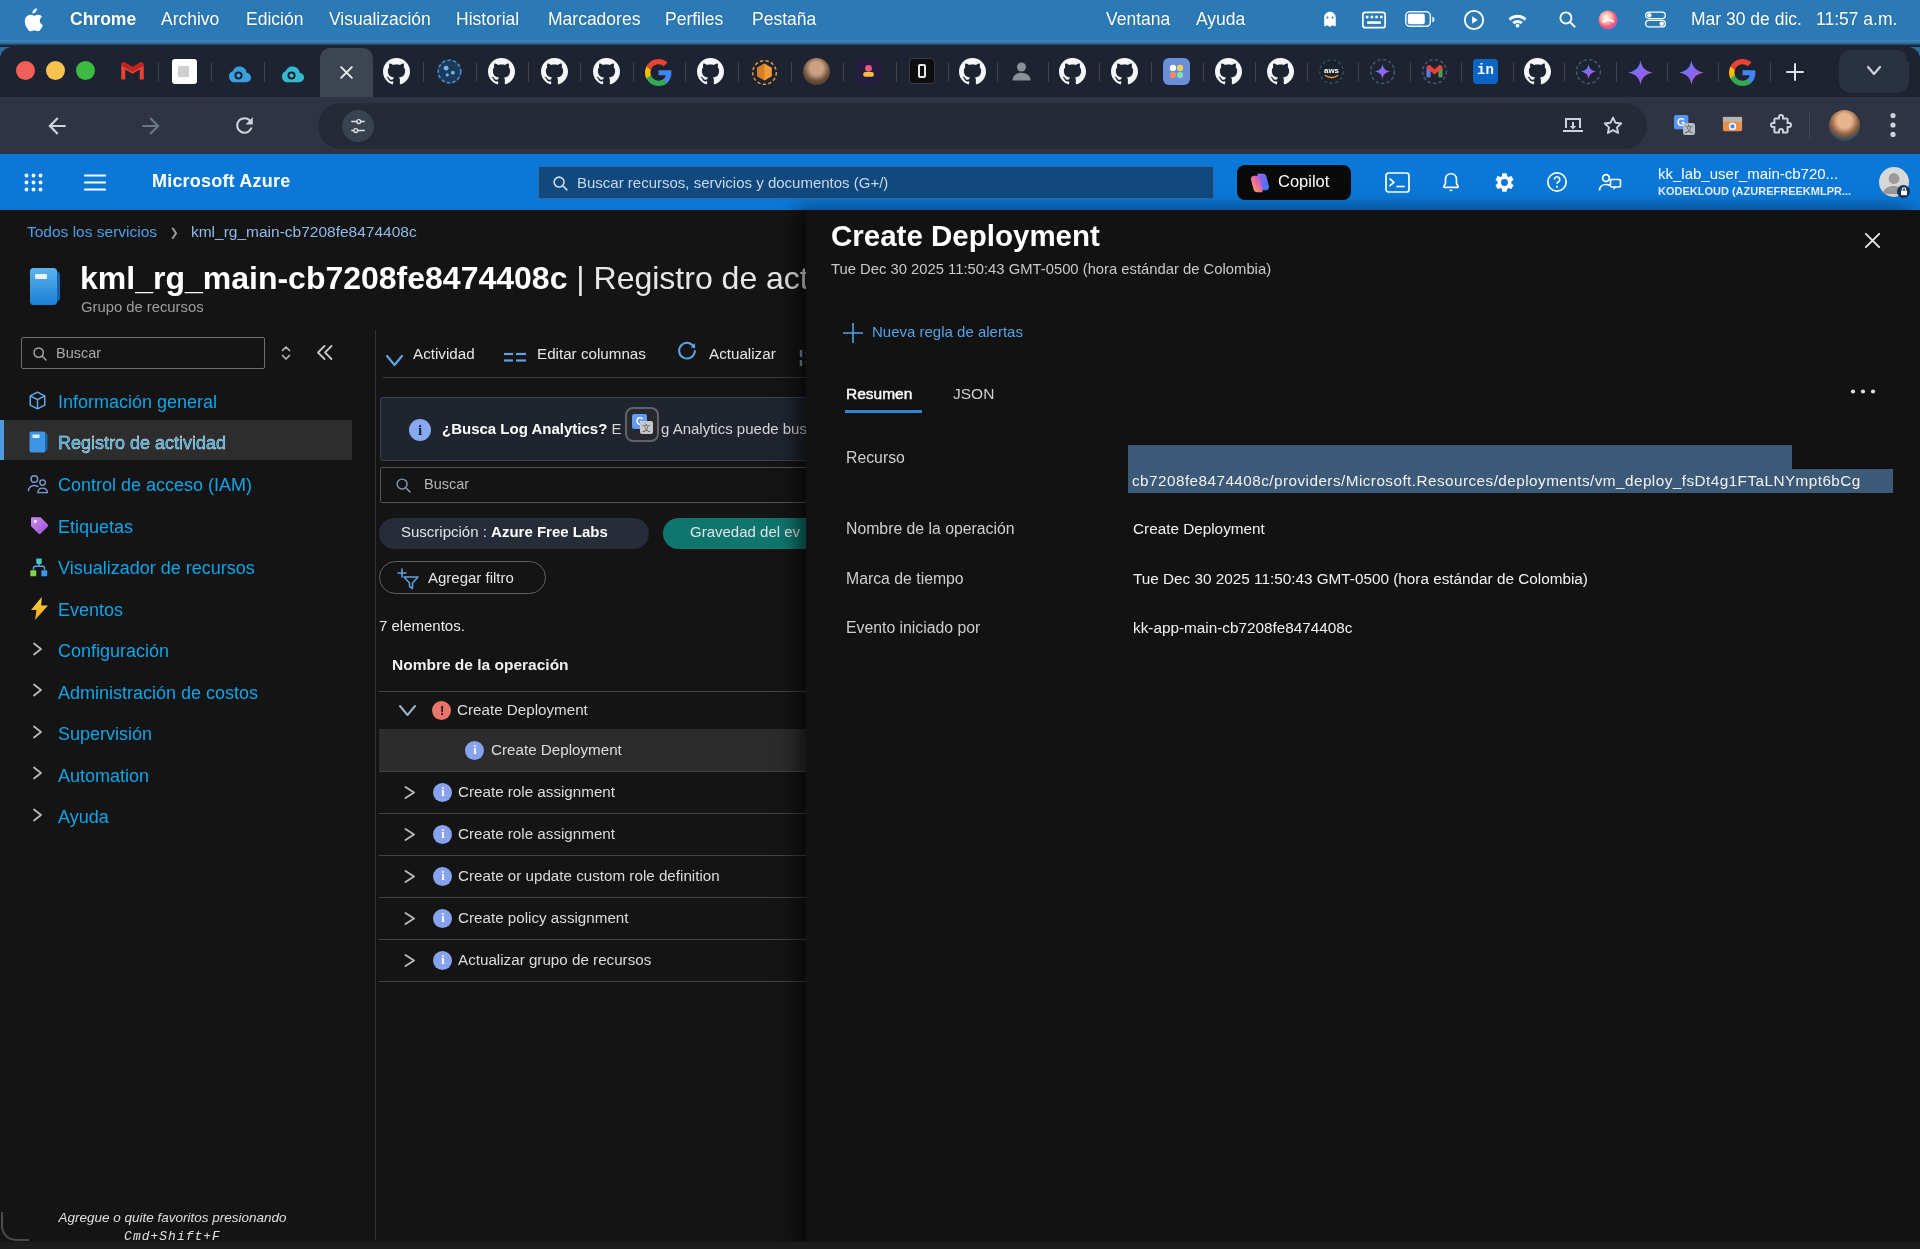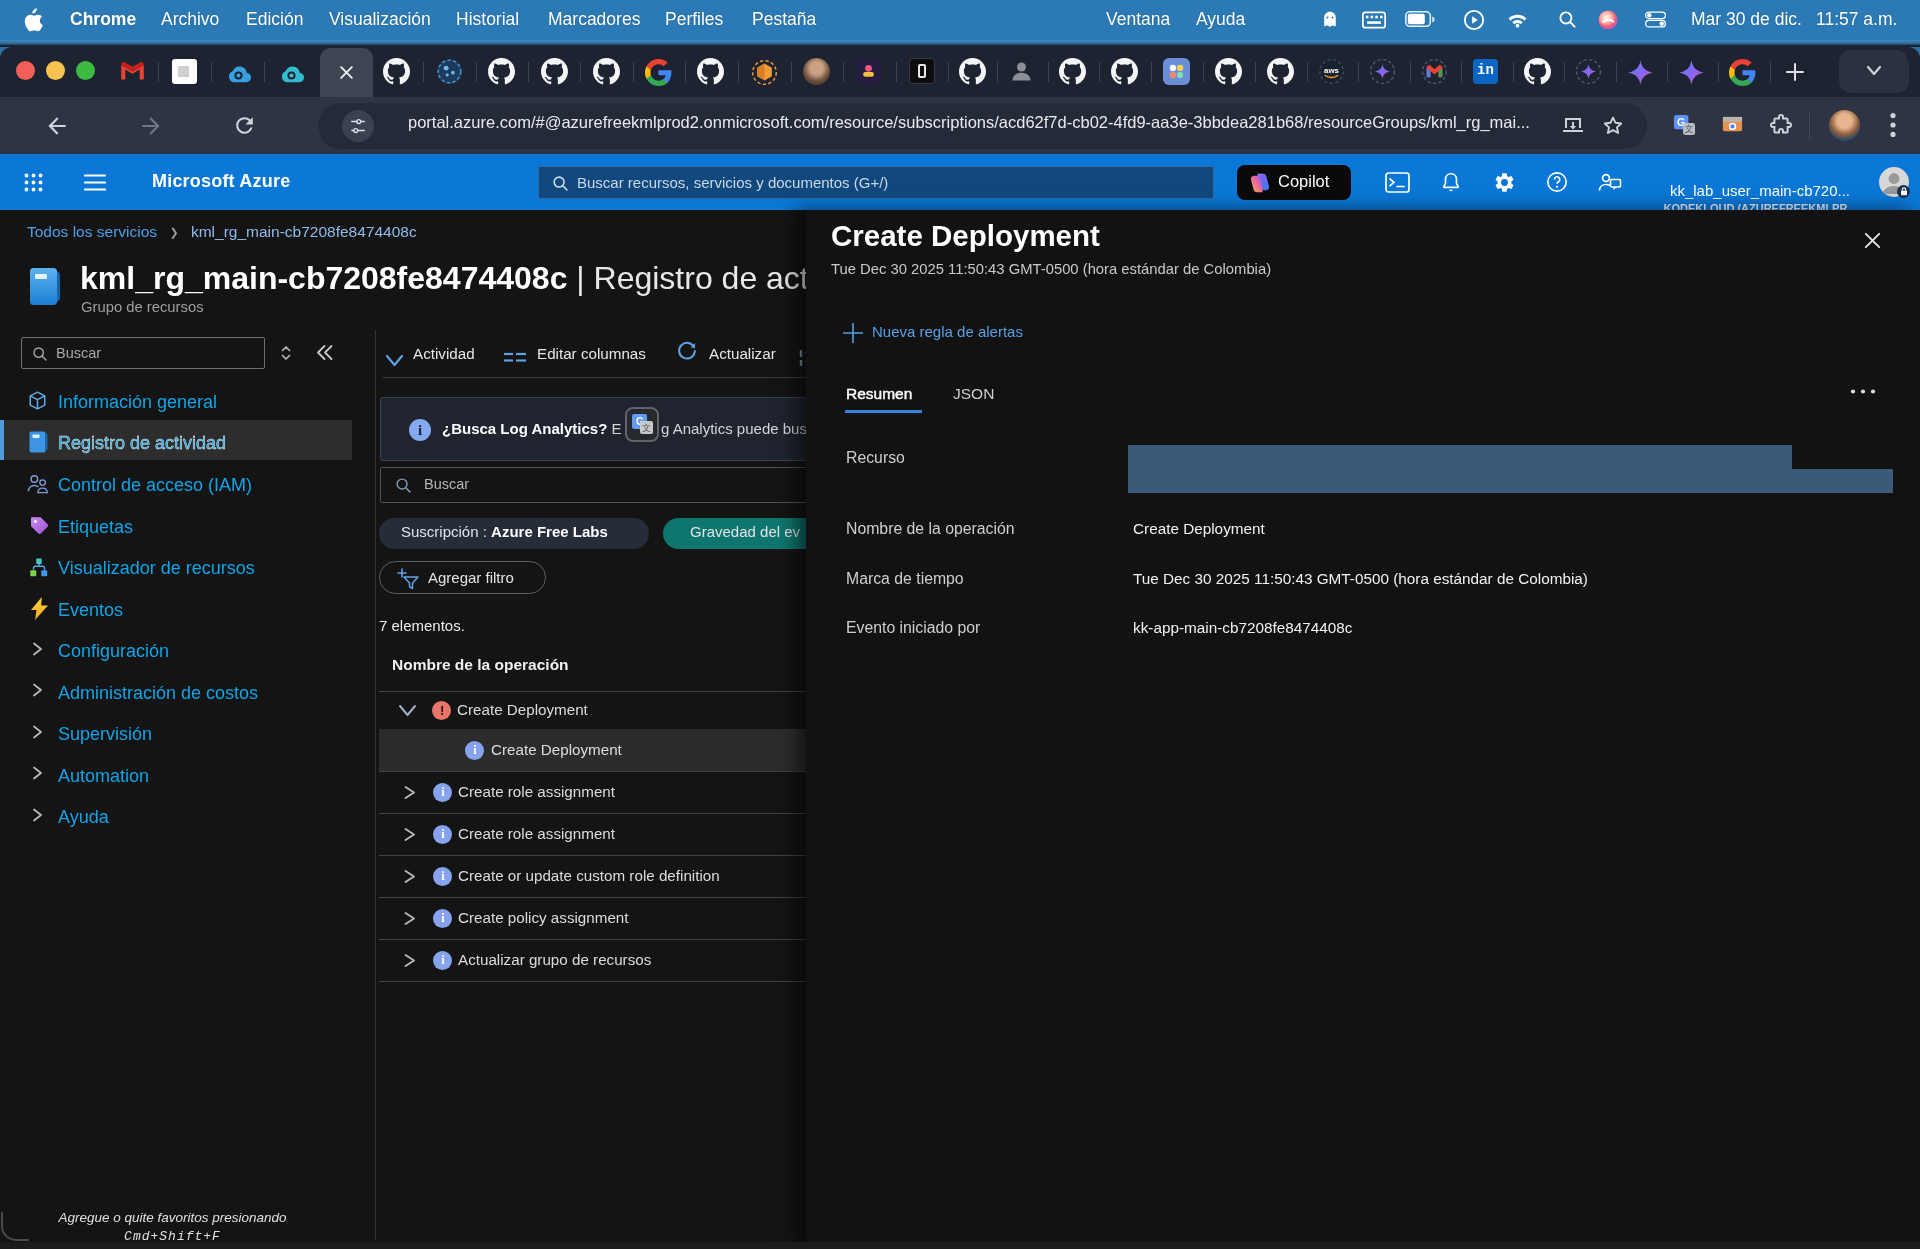--- a/index.html
+++ b/index.html
@@ -332,21 +332,20 @@
           <circle cx="9" cy="18" r="2.6" fill="none" stroke="#dde1e8" stroke-width="1.8"></circle>
         </svg>
       <svg class="a" style="left:1243px;top:11px;" width="24" height="24" viewBox="0 0 24 24">
           <path fill="#ced3db" d="M4 4h16v10h-2V6H6v8H4zM2 16h20v2H2z"></path>
           <path fill="#ced3db" d="M11 8h2v4h2.2L12 15.5 8.8 12H11z"></path>
         </svg>
       <svg class="a" style="left:1283px;top:11px;" width="24" height="24" viewBox="0 0 24 24">
           <path fill="none" stroke="#ced3db" stroke-width="1.9" d="M12 3.6l2.5 5.2 5.7.7-4.2 3.9 1.1 5.6L12 16.2 6.9 19l1.1-5.6-4.2-3.9 5.7-.7z" stroke-linejoin="round"></path>
         </svg>
     </div>
-    <div id="urltext">portal.azure.com/#@azurefreekmlprod2.onmicrosoft.com/resource/subscriptions/acd62f7d-cb02-4fd9-aa3e-3bbdea281b68/resourceGroups/kml_rg_mai...</div>
 
     <svg class="a" style="left:1673px;top:17px;" width="23" height="23" viewBox="0 0 24 24">
         <rect x="1" y="1" width="15" height="15" rx="2.5" fill="#5b93f2"></rect>
         <text x="8.5" y="12.5" text-anchor="middle" font-size="11" font-weight="bold" fill="#fff" font-family="Liberation Sans">G</text>
         <rect x="10.5" y="9.5" width="12.5" height="12.5" rx="2.5" fill="#b9bec4"></rect>
         <text x="16.8" y="19.3" text-anchor="middle" font-size="9.5" fill="#525860" font-family="Liberation Sans">文</text>
       </svg>
     <svg class="a" style="left:1721px;top:17px;" width="23" height="23" viewBox="0 0 24 24">
         <rect x="2" y="3" width="20" height="15" rx="2" fill="#e8914e"></rect>
         <rect x="2" y="3" width="20" height="5" fill="#b8b4ae"></rect>
@@ -429,21 +428,21 @@
         <circle cx="12" cy="12" r="10" fill="none" stroke="#fff" stroke-width="1.8"></circle>
         <path fill="none" stroke="#fff" stroke-width="1.8" d="M9.2 9.2a2.9 2.9 0 1 1 4.4 2.5c-1 .6-1.6 1.1-1.6 2.3"></path>
         <circle cx="12" cy="17.2" r="1.2" fill="#fff"></circle>
       </svg>
     <svg class="a" style="left:1597px;top:17px;" width="25" height="22" viewBox="0 0 25 22">
         <circle cx="9" cy="7" r="3.4" fill="none" stroke="#fff" stroke-width="1.7"></circle>
         <path fill="none" stroke="#fff" stroke-width="1.7" d="M2.5 19.5c0-3.8 2.9-6 6.5-6 1.6 0 3.1.4 4.2 1.2"></path>
         <rect x="13.5" y="8.5" width="10" height="7.5" rx="1.2" fill="none" stroke="#fff" stroke-width="1.6"></rect>
         <path d="M16.5 16v3l3-3z" fill="#fff"></path>
       </svg>
-    <div class="a" style="left:1658px;top:28px;width:204px;text-align:center;">
+    <div class="a" style="left:1658px;top:11px;width:204px;text-align:left;">
       <div style="font-size:15px;color:#fff;white-space:nowrap;">kk_lab_user_main-cb720...</div>
       <div style="font-size:11px;font-weight:700;color:#e6eefa;margin-top:3px;white-space:nowrap;">KODEKLOUD (AZUREFREEKMLPR...</div>
     </div>
     <div class="a" style="left:1879px;top:13px;width:30px;height:30px;border-radius:50%;background:#d8d8d8;overflow:hidden;">
         <svg width="30" height="30" viewBox="0 0 30 30">
           <circle cx="15" cy="11.5" r="5.4" fill="#9a9a9a"></circle>
           <path d="M3.5 27c1.2-5.4 6-8 11.5-8s10.3 2.6 11.5 8z" fill="#9a9a9a"></path>
         </svg>
       </div>
     <div class="a" style="left:1897px;top:31px;width:13px;height:13px;border-radius:50%;background:#18314f;">
@@ -696,20 +695,21 @@
         <g fill="#dcdcdc">
           <circle cx="3" cy="3.5" r="2.1"></circle>
           <circle cx="13" cy="3.5" r="2.1"></circle>
           <circle cx="23" cy="3.5" r="2.1"></circle>
         </g>
       </svg>
 
     <div class="plabel" style="top:239px;">Recurso</div>
     <div class="a" style="left:322px;top:235px;width:664px;height:24px;background:#3c5a78;"></div>
     <div class="a" style="left:322px;top:259px;width:765px;height:24px;background:#3c5a78;"></div>
+    <div class="pvalue" style="left:326px;top:262px;letter-spacing:0.45px;">cb7208fe8474408c/providers/Microsoft.Resources/deployments/vm_deploy_fsDt4g1FTaLNYmpt6bCg</div>
     <div class="plabel" style="top:310px;">Nombre de la operación</div>
     <div class="pvalue" style="top:310px;">Create Deployment</div>
     <div class="plabel" style="top:360px;">Marca de tiempo</div>
     <div class="pvalue" style="top:360px;">Tue Dec 30 2025 11:50:43 GMT-0500 (hora estándar de Colombia)</div>
     <div class="plabel" style="top:409px;">Evento iniciado por</div>
     <div class="pvalue" style="top:409px;">kk-app-main-cb7208fe8474408c</div>
   </div>
 
   <div class="a" style="left:0;top:1209px;width:345px;text-align:center;font-style:italic;font-size:13.5px;color:#e0e0e0;line-height:18px;">Agregue o quite favoritos presionando<br><span style="font-family:'Liberation Mono',monospace;font-size:13px;letter-spacing:1px;">Cmd+Shift+F</span></div>
 

